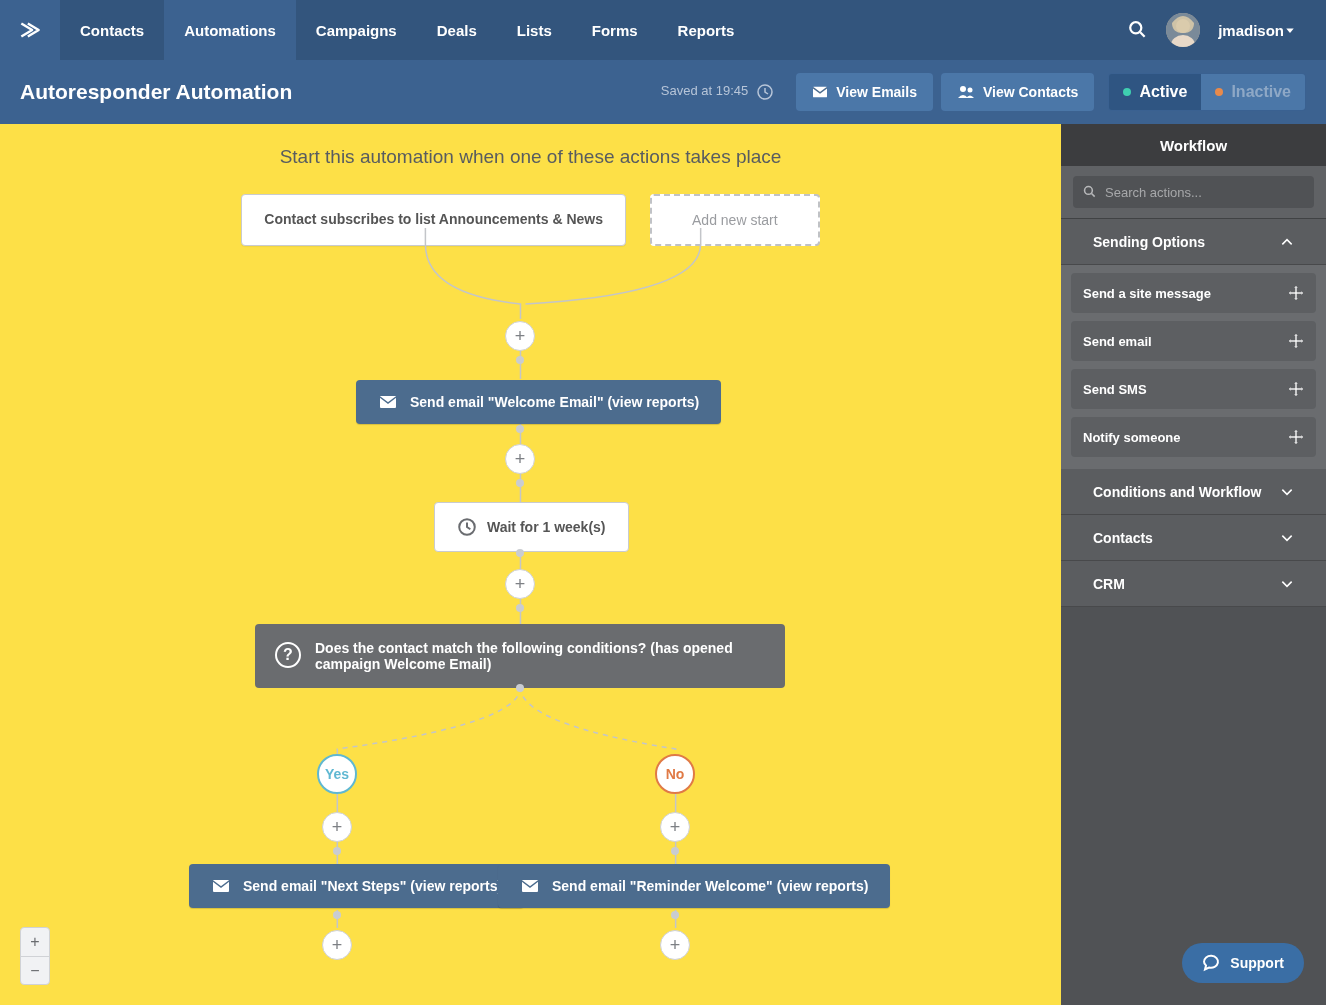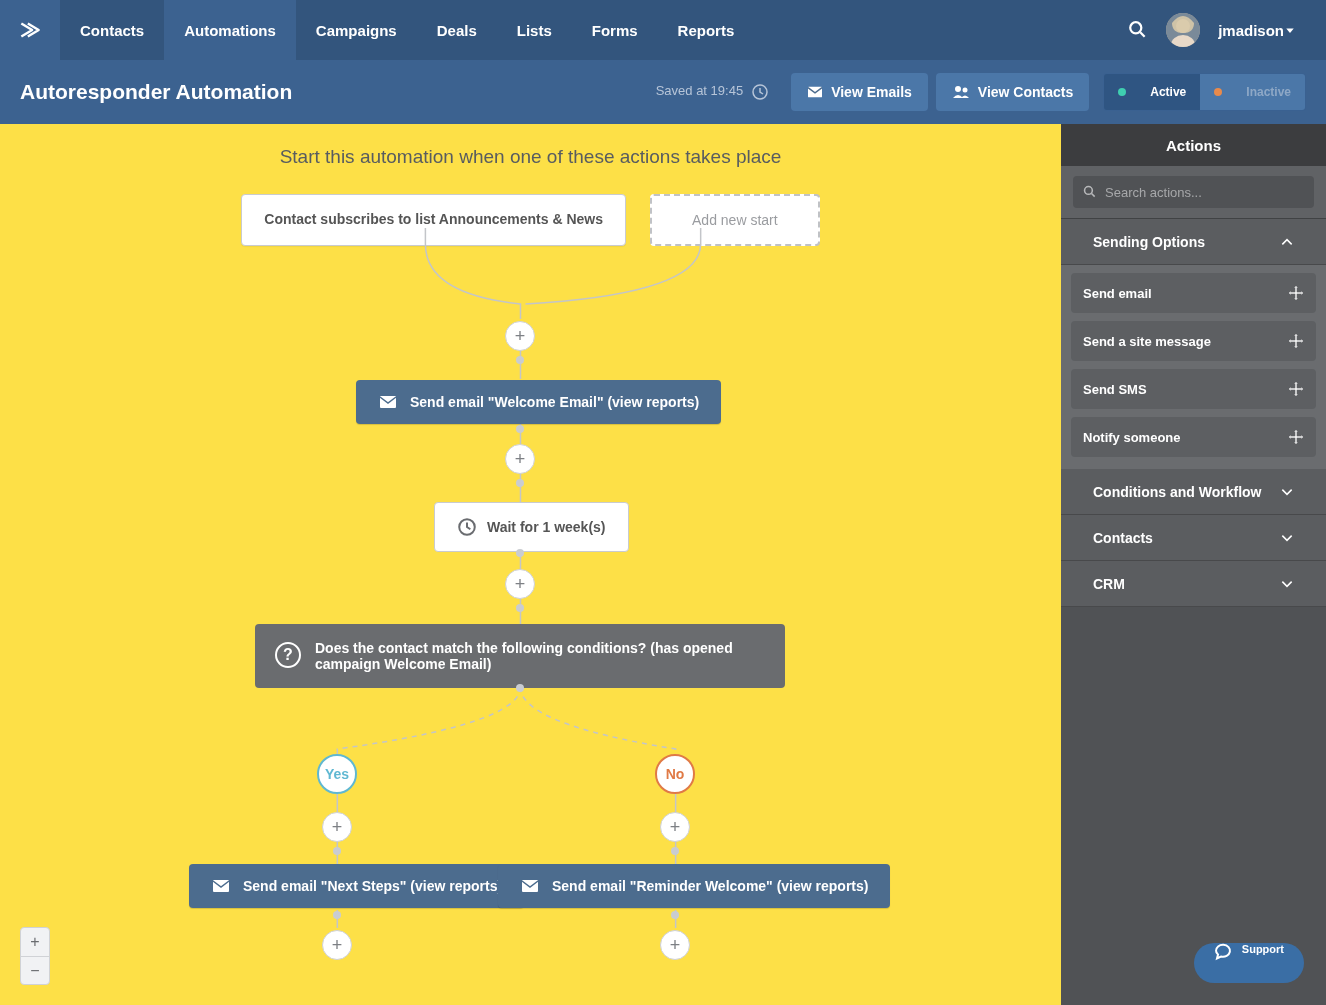--- a/index.html
+++ b/index.html
@@ -16,21 +16,21 @@
   .username { cursor: pointer; display: flex; align-items: center; }
 
   
   .subheader { height: 64px; background: #3c6290; display: flex; align-items: center; padding: 0 20px; color: #fff; }
   .subtitle { font-size: 21px; font-weight: 600; flex: 0 0 auto; }
   .subheader-spacer { flex: 1; }
   .saved { color: #b7c5d8; font-size: 13px; margin-right: 14px; display: flex; align-items: flex-start; gap: 8px; }
   .btn { height: 38px; border-radius: 4px; padding: 0 16px; font-size: 14px; font-weight: 600; color: #fff; display: inline-flex; align-items: center; gap: 8px; cursor: pointer; margin-left: 8px; }
   .btn-blue { background: #4b77a8; }
   .status-group { display: inline-flex; border-radius: 4px; overflow: hidden; margin-left: 14px; border: 1px solid #3a6191;}
-  .status-btn { height: 36px; padding: 0 14px; font-size: 12px; font-weight: 600; color: #fff; display: inline-flex; align-items: center; gap: 24px; cursor: pointer; }
+  .status-btn { height: 36px; padding: 0 14px; font-size: 16px; font-weight: 600; color: #fff; display: inline-flex; align-items: center; gap: 8px; cursor: pointer; }
   .status-active { background: #2f5582; }
   .status-inactive { background: #4b77a8; color: #8ea8c6; }
   .dot { width: 8px; height: 8px; border-radius: 50%; display: inline-block; }
   .dot-green { background: #3fcfb0; }
   .dot-orange { background: #e88a4b; }
 
   
   .main { position: absolute; top: 124px; left: 0; right: 0; bottom: 0; display: flex; }
   .canvas { flex: 1; position: relative; background: #fde047; overflow: hidden; }
   .sidebar { width: 265px; background: #505255; color: #fff; display: flex; flex-direction: column; }
@@ -73,21 +73,21 @@
   svg.connectors { position: absolute; inset: 0; width: 100%; height: 100%; z-index: 1; pointer-events: none; }
   svg.connectors path { stroke: #c3c5c9; stroke-width: 1.5; fill: none; }
   svg.connectors path.dashed { stroke-dasharray: 5 5; }
 
   
   .zoom { position: absolute; left: 20px; bottom: 20px; width: 30px; border: 1px solid #d0d2d6; border-radius: 4px; background: #f1f2f4; overflow: hidden; }
   .zoom button { display: block; width: 100%; height: 28px; border: none; background: transparent; font-size: 16px; color: #6a6c70; cursor: pointer; }
   .zoom button + button { border-top: 1px solid #d0d2d6; }
 
   
-  .support { position: absolute; right: 22px; bottom: 22px; height: 40px; border-radius: 20px; background: #3a6ea5; color: #fff; font-weight: 700; font-size: 11px; padding: 0 20px; display: flex; gap: 10px; cursor: pointer; z-index: 5;}
+  .support { position: absolute; right: 22px; bottom: 22px; height: 40px; border-radius: 20px; background: #3a6ea5; color: #fff; font-weight: 700; font-size: 14px; padding: 0 20px; display: flex; align-items: center; gap: 10px; cursor: pointer; z-index: 5;}
 
 </style>
 </head>
 <body>
 
 <svg width="0" height="0" style="position:absolute">
   <defs>
     <g id="i-search">
         <circle cx="7" cy="7" r="5" stroke="currentColor" stroke-width="2" fill="none"></circle>
         <line x1="11" y1="11" x2="15" y2="15" stroke="currentColor" stroke-width="2"></line>
@@ -321,47 +321,47 @@
       <div class="node-plus" style="left:660px; top:806px;">+</div>
     </div>
 
     <div class="zoom">
       <button>+</button>
       <button>−</button>
     </div>
   </div>
 
   <div class="sidebar">
-    <div class="sidebar-title">Actions</div>
+    <div class="sidebar-title">Workflow</div>
     <div class="sidebar-search">
       <div class="search-box">
         <svg width="14" height="14" viewBox="0 0 18 18" style="color:#b7b8ba">
             <use href="#i-search"></use>
           </svg>
         <input type="text" placeholder="Search actions..." style="">
       </div>
     </div>
     <div class="accordion">
       <div class="acc-header">
         <span>Sending Options</span>
           <span class="spacer"></span>
         <svg width="14" height="14" viewBox="0 0 18 18" style="color:#fff">
             <use href="#i-chev-up"></use>
           </svg>
       </div>
       <div class="acc-panel">
         <div class="acc-item">
-            <span>Send email</span>
+            <span>Send a site message</span>
             <span class="spacer"></span>
             <svg width="16" height="16" viewBox="0 0 18 18" style="color:#fff">
               <use href="#i-move"></use>
             </svg>
           </div>
         <div class="acc-item">
-            <span>Send a site message</span>
+            <span>Send email</span>
             <span class="spacer"></span>
             <svg width="16" height="16" viewBox="0 0 18 18" style="color:#fff">
               <use href="#i-move"></use>
             </svg>
           </div>
         <div class="acc-item">
             <span>Send SMS</span>
             <span class="spacer"></span>
             <svg width="16" height="16" viewBox="0 0 18 18" style="color:#fff">
               <use href="#i-move"></use>

